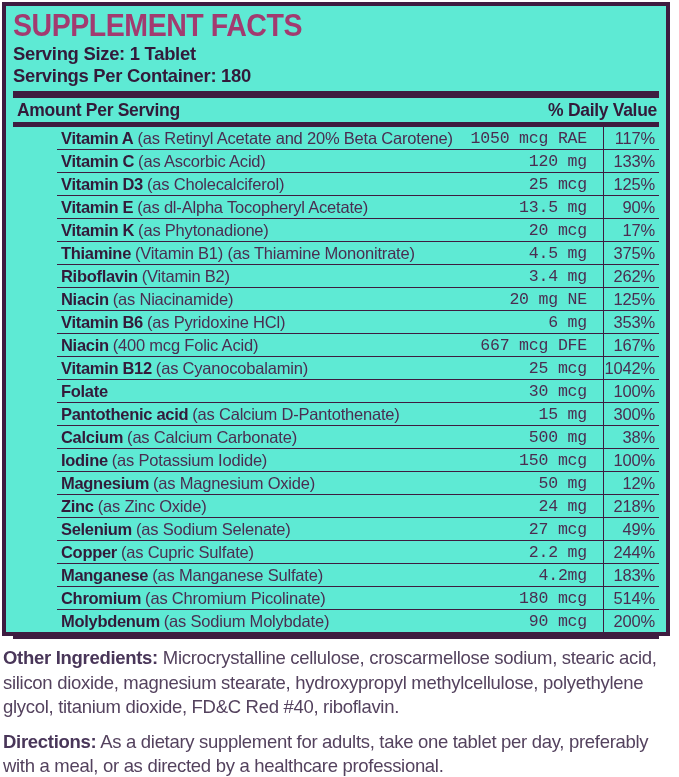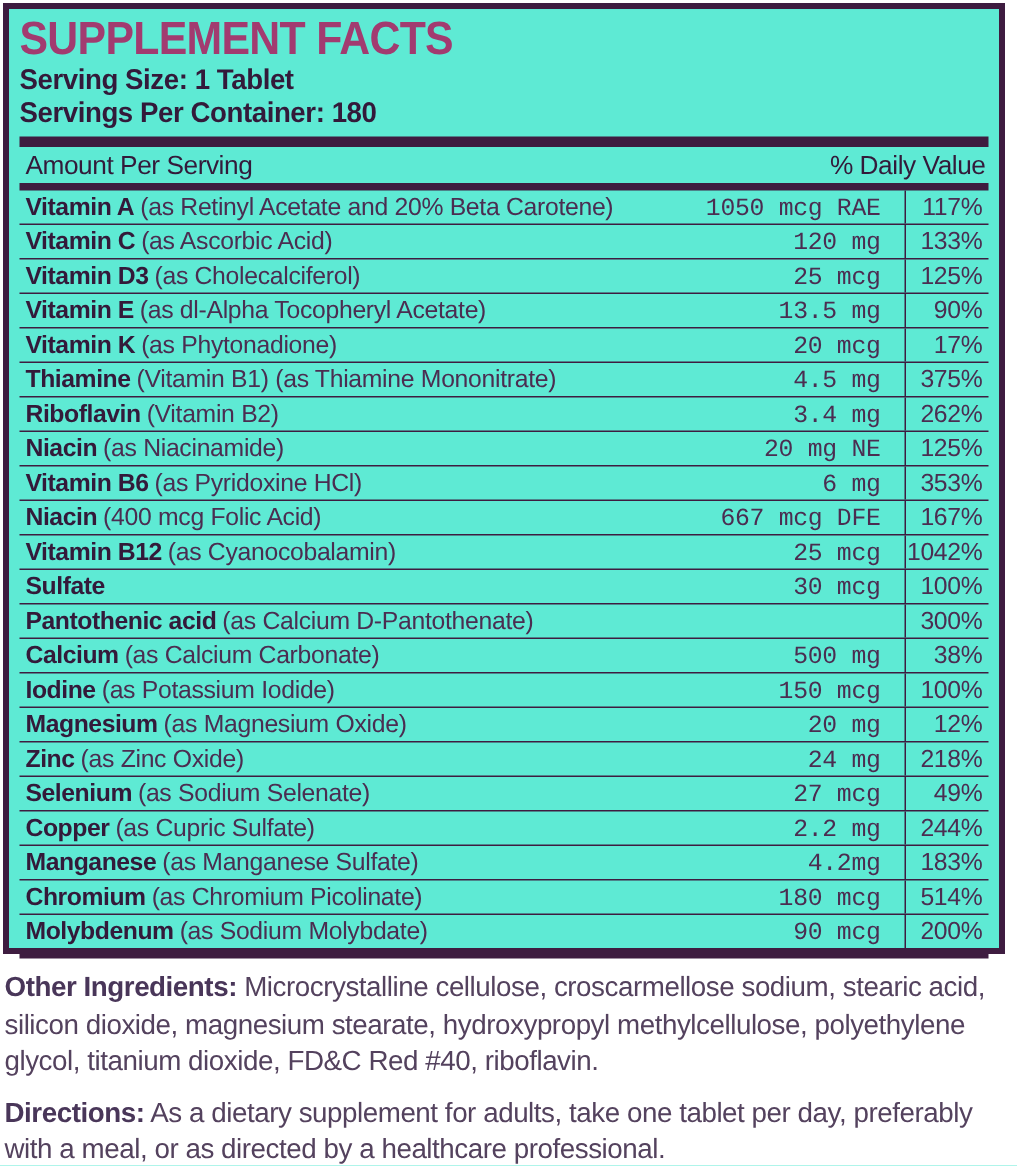--- a/index.html
+++ b/index.html
@@ -55,33 +55,34 @@
   .bar-thick  { height: 7px; margin-top: 5px; }
   .bar-med    { height: 5px; }
   .bar-bottom { height: 6px; }
   .header-row {
     display: flex;
     justify-content: space-between;
     align-items: center;
     height: 24px;
     padding: 0 2px 0 4px;
     font-size: 17.5px;
-    font-weight: 400;
+    font-weight: 700;
     letter-spacing: -0.3px;
     color: var(--ink-bold);
   }
   .rows { width: 100%; }
   .row {
     display: flex;
     align-items: stretch;
     height: 23px;
     border-bottom: 1.5px solid var(--border);
     font-size: 16.5px;
     letter-spacing: -0.2px;
     color: var(--ink);
+    margin-left: 44px;
   }
   .row:last-child { border-bottom: none; }
   .cell-name {
     flex: 1;
     padding-left: 4px;
     white-space: nowrap;
     overflow: hidden;
     display: flex;
     align-items: center;
   }
@@ -188,42 +189,43 @@
         <span class="cell-amt">667 mcg DFE</span>
         <span class="cell-dv">167%</span>
       </div>
       <div class="row">
         <span class="cell-name"><b>Vitamin B12</b>(as Cyanocobalamin)</span>
         <span class="cell-amt">25 mcg</span>
         <span class="cell-dv">1042%</span>
       </div>
       <div class="row">
         <span class="cell-name">
-          <b>Sulfate</b>
+          <b>Folate</b>
         </span>
         <span class="cell-amt">30 mcg</span>
         <span class="cell-dv">100%</span>
       </div>
       <div class="row">
         <span class="cell-name"><b>Pantothenic acid</b>(as Calcium D-Pantothenate)</span>
+        <span class="cell-amt">15 mg</span>
         <span class="cell-dv">300%</span>
       </div>
       <div class="row">
         <span class="cell-name"><b>Calcium</b>(as Calcium Carbonate)</span>
         <span class="cell-amt">500 mg</span>
         <span class="cell-dv">38%</span>
       </div>
       <div class="row">
         <span class="cell-name"><b>Iodine</b>(as Potassium Iodide)</span>
         <span class="cell-amt">150 mcg</span>
         <span class="cell-dv">100%</span>
       </div>
       <div class="row">
         <span class="cell-name"><b>Magnesium</b>(as Magnesium Oxide)</span>
-        <span class="cell-amt">20 mg</span>
+        <span class="cell-amt">50 mg</span>
         <span class="cell-dv">12%</span>
       </div>
       <div class="row">
         <span class="cell-name"><b>Zinc</b>(as Zinc Oxide)</span>
         <span class="cell-amt">24 mg</span>
         <span class="cell-dv">218%</span>
       </div>
       <div class="row">
         <span class="cell-name"><b>Selenium</b>(as Sodium Selenate)</span>
         <span class="cell-amt">27 mcg</span>

